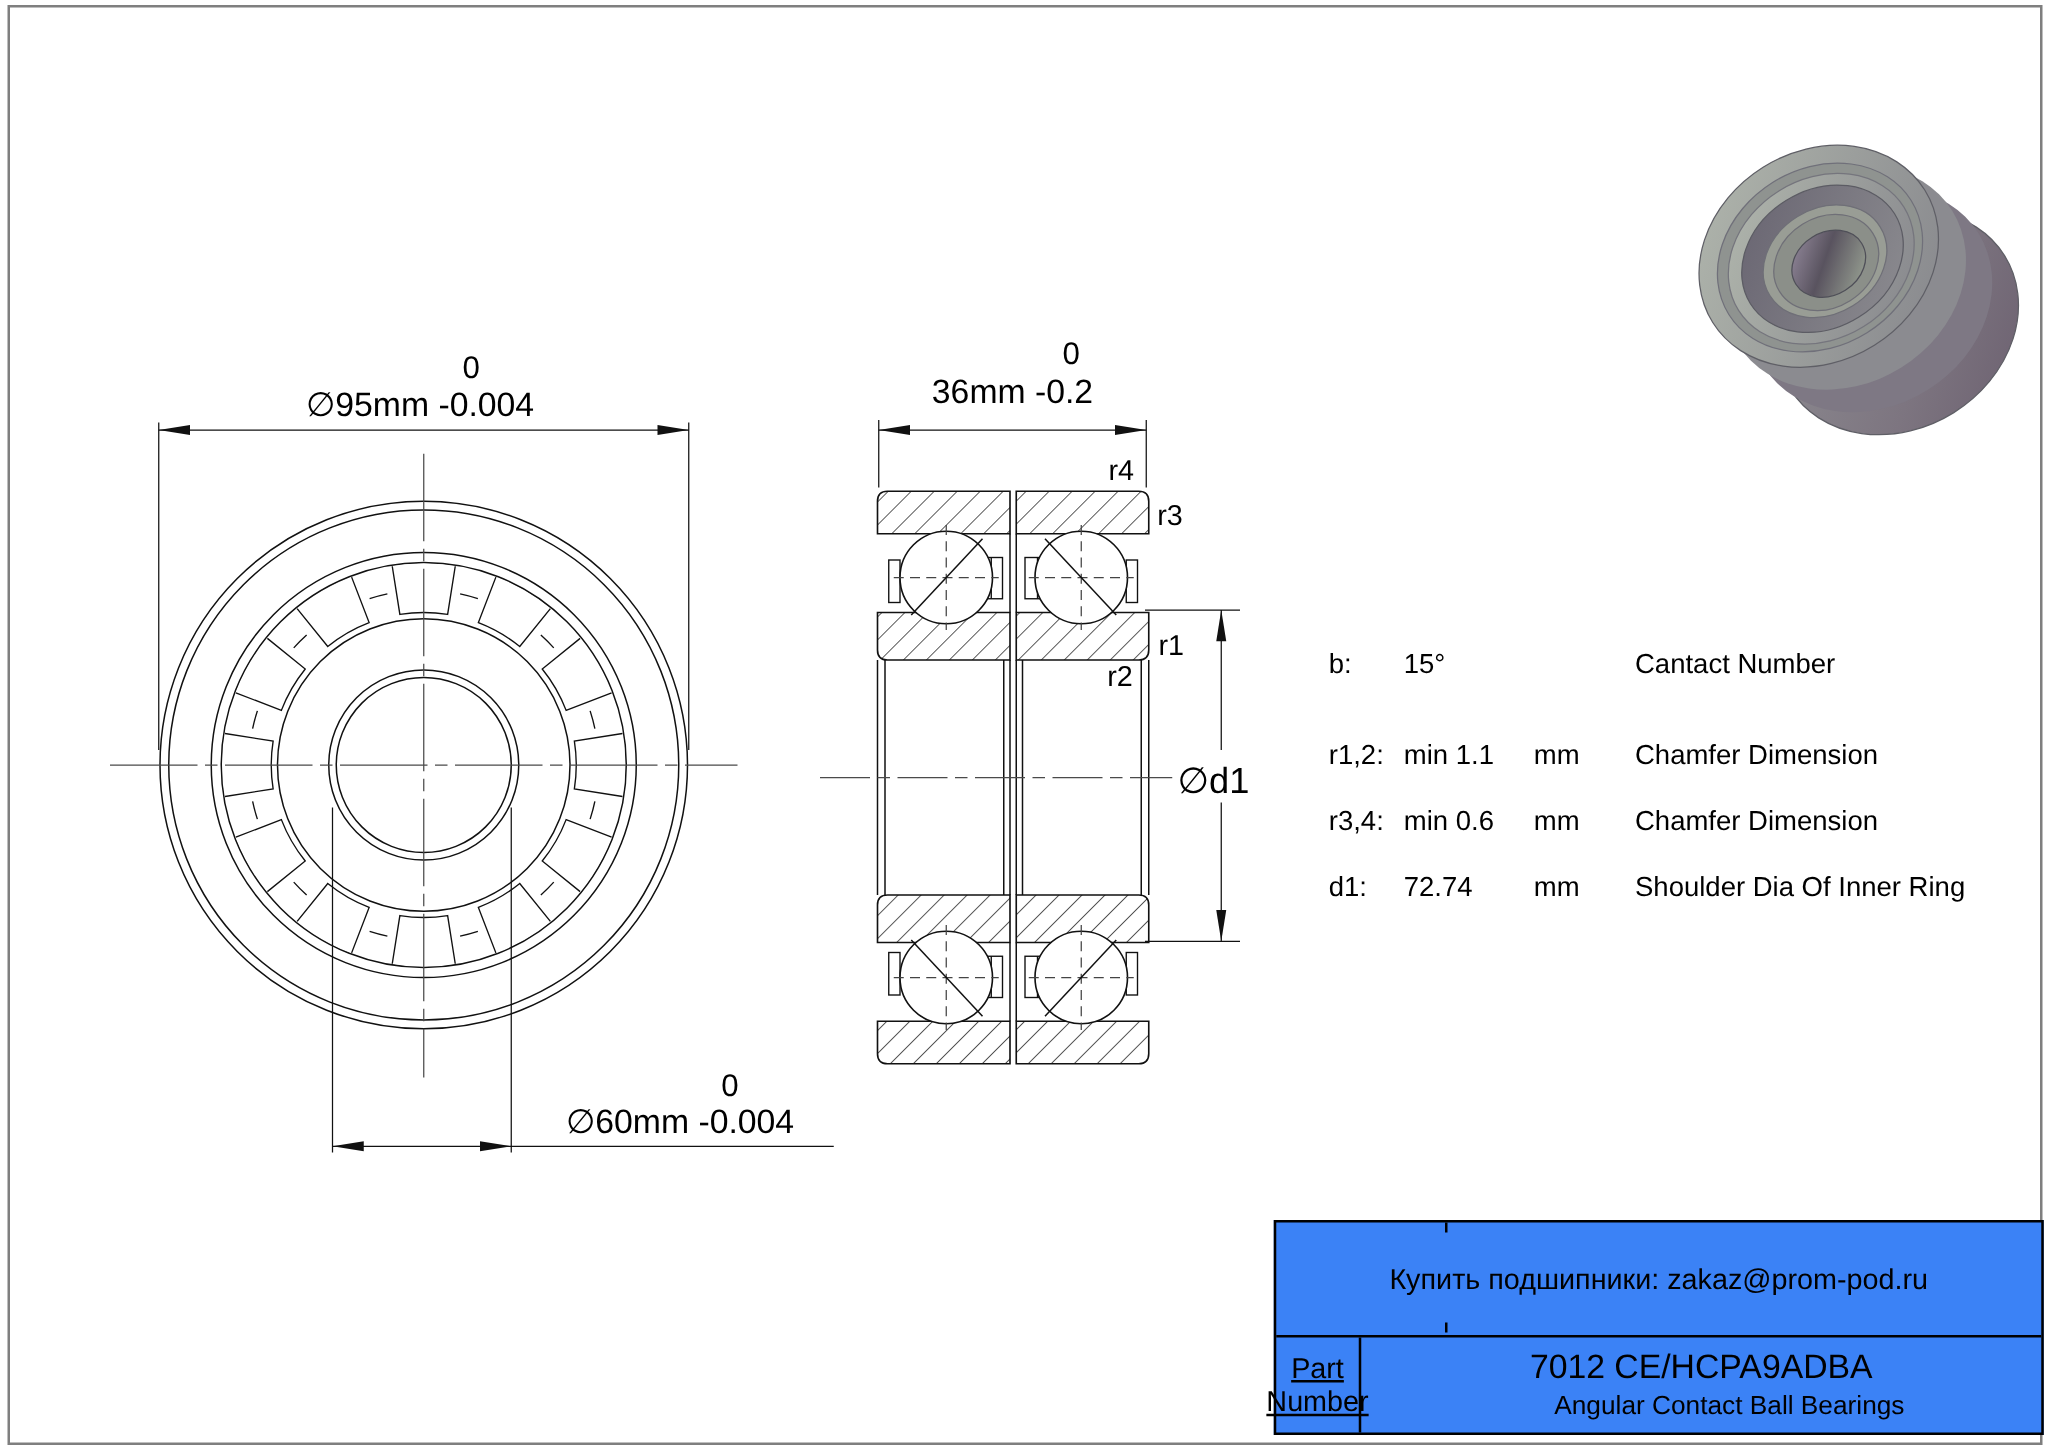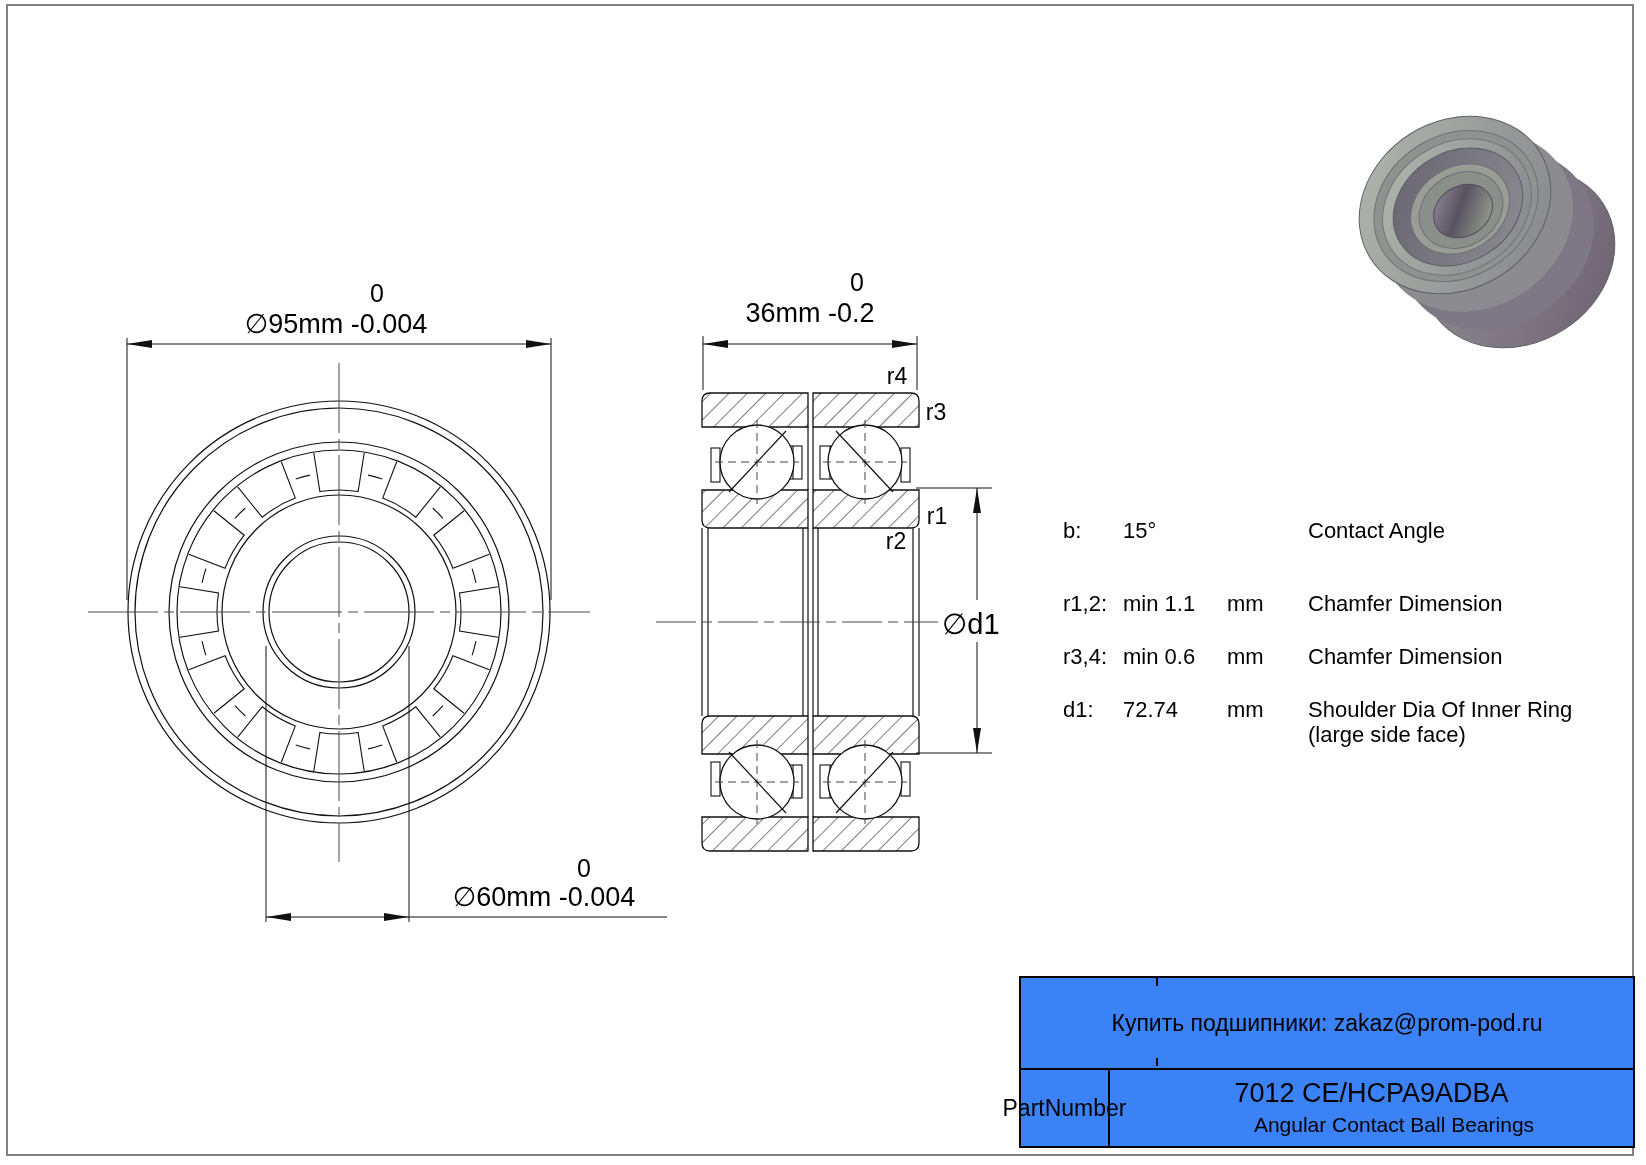--- a/index.html
+++ b/index.html
@@ -18,23 +18,23 @@
   .spec-unit{width:81px;}
   .spec-desc{width:320px;}
   .spec-desc i{display:block;font-style:normal;}
 
   
   .title-block{position:absolute;left:1019px;top:976px;width:616px;height:172px;
         border:2px solid #000;box-sizing:border-box;background:#3b82f6;}
   .tb-top{height:92px;border-bottom:2px solid #000;box-sizing:border-box;
         display:flex;align-items:center;justify-content:center;font-size:23px;}
   .tb-bottom{display:flex;height:76px;}
-  .tb-part-label{width:89px;border-right:2px solid #000;box-sizing:border-box;
-        display:flex;flex-direction:row;align-items:center;justify-content:center;
-        font-size:23px;line-height:27px;}
+  .tb-part-label{width:68px;border-right:2px solid #000;box-sizing:border-box;
+        display:flex;flex-direction:column;align-items:center;justify-content:center;
+        font-size:23px;line-height:27px;text-decoration:underline;}
   .tb-part-info{flex:1;text-align:center;}
   .tb-part-number{font-size:27px;margin-top:8px;}
   .tb-part-type{font-size:21px;margin-top:4px;padding-left:45px;}
   .tb-tick{position:absolute;width:2px;height:8px;background:#000;}
 </style>
 </head>
 <body>
 
 <div class="page">
   <div class="page-border"></div>
@@ -248,30 +248,30 @@
       <ellipse cx="1457" cy="207" rx="78" ry="64" transform="rotate(-32 1457 207)" fill="url(#g-face)" stroke="#75757d" stroke-width="1"></ellipse>
       <ellipse cx="1458" cy="207" rx="68" ry="55" transform="rotate(-32 1458 207)" fill="url(#g-recess)" stroke="#5c5c64" stroke-width="1"></ellipse>
       <ellipse cx="1460" cy="209" rx="52" ry="42" transform="rotate(-32 1460 209)" fill="#999d95" stroke="#6f6f77" stroke-width="1"></ellipse>
       <ellipse cx="1461" cy="210" rx="44" ry="36" transform="rotate(-32 1461 210)" fill="#8b8f89" stroke="#6f6f77" stroke-width="1"></ellipse>
       <ellipse cx="1463" cy="211" rx="31" ry="25" transform="rotate(-32 1463 211)" fill="url(#g-bore)" stroke="#4f4f58" stroke-width="1"></ellipse>
     </g>
   </svg>
 
   <div>
     <div class="spec-row" style="top:518px">
-      <span class="spec-key">b:</span><span class="spec-val">15°</span><span class="spec-unit"></span><span class="spec-desc"><i>Contact Angle</i><i></i></span>
+      <span class="spec-key">b:</span><span class="spec-val">15°</span><span class="spec-unit"></span><span class="spec-desc"><i>Cantact Number</i><i></i></span>
     </div>
     <div class="spec-row" style="top:591px">
       <span class="spec-key">r1,2:</span><span class="spec-val">min 1.1</span><span class="spec-unit">mm</span><span class="spec-desc"><i>Chamfer Dimension</i><i></i></span>
     </div>
     <div class="spec-row" style="top:644px">
       <span class="spec-key">r3,4:</span><span class="spec-val">min 0.6</span><span class="spec-unit">mm</span><span class="spec-desc"><i>Chamfer Dimension</i><i></i></span>
     </div>
     <div class="spec-row" style="top:697px">
-      <span class="spec-key">d1:</span><span class="spec-val">72.74</span><span class="spec-unit">mm</span><span class="spec-desc"><i>Shoulder Dia Of Inner Ring</i><i>(large side face)</i></span>
+      <span class="spec-key">d1:</span><span class="spec-val">72.74</span><span class="spec-unit">mm</span><span class="spec-desc"><i>Shoulder Dia Of Inner Ring</i></span>
     </div>
   </div>
 
   <div class="title-block">
     <div class="tb-top">
       <span>Купить подшипники: zakaz@prom-pod.ru</span>
     </div>
     <div class="tb-bottom">
       <div class="tb-part-label">
         <span>Part</span>

